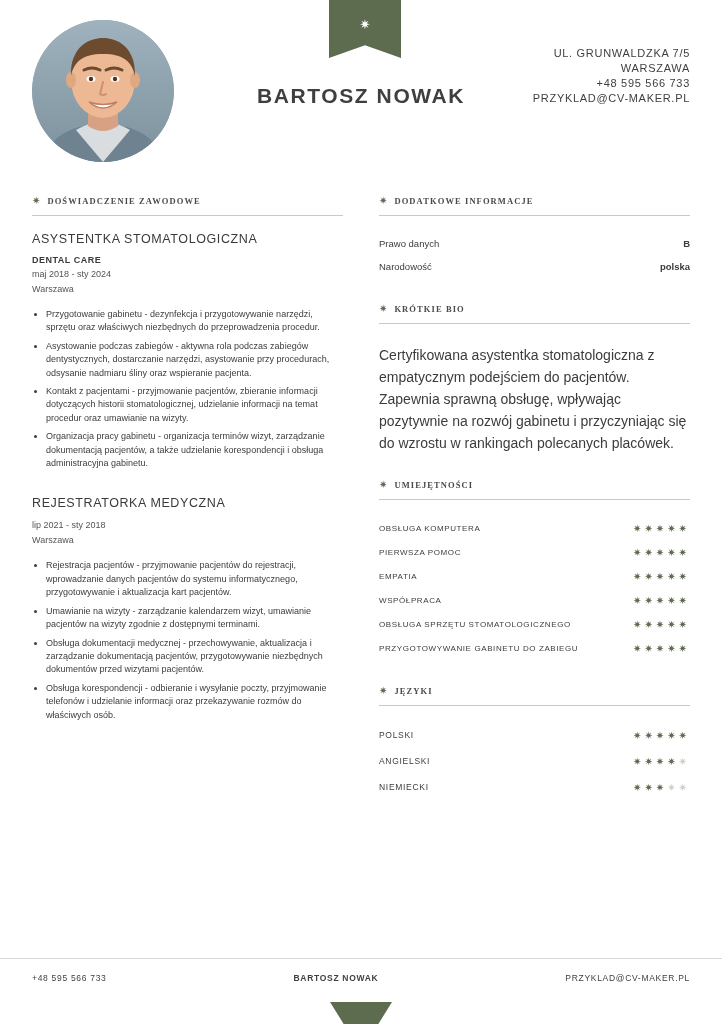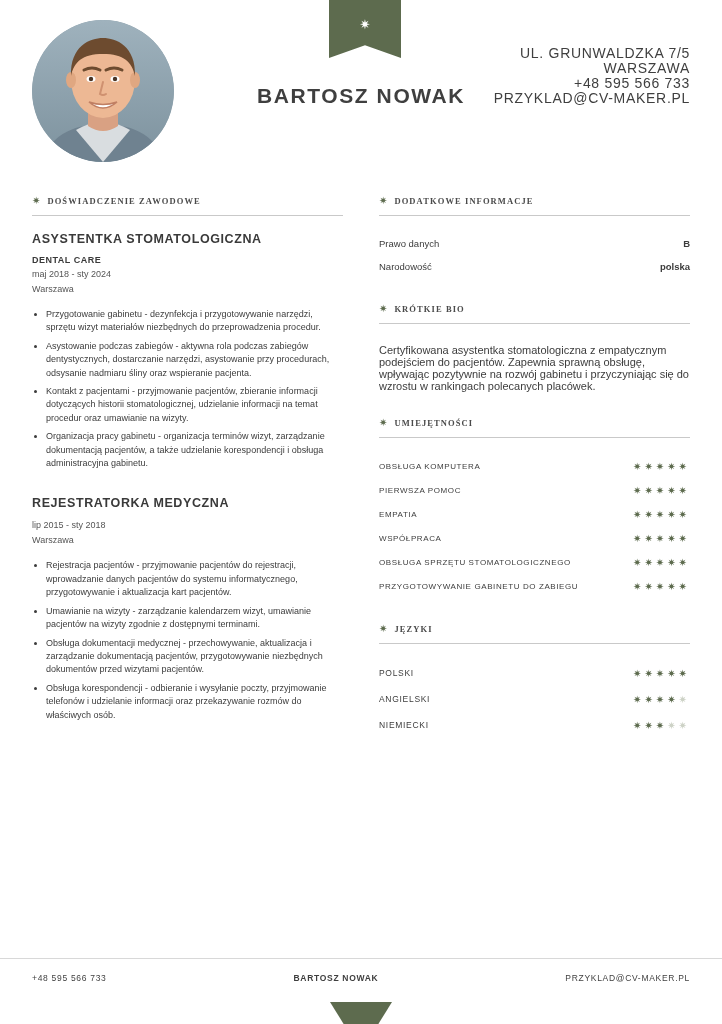--- a/index.html
+++ b/index.html
@@ -63,21 +63,21 @@
     letter-spacing: 1.6px;
     font-weight: bold;
     color: #3f3f3f;
   }
 
   .contact {
     position: absolute;
     right: 32px;
     top: 46px;
     text-align: right;
-    font-size: 14px;
+    font-size: 11px;
     letter-spacing: 0.7px;
     line-height: 15px;
     color: #3f3f3f;
     text-transform: uppercase;
   }
 
   
   .columns {
     position: absolute;
     top: 196px;
@@ -110,21 +110,21 @@
     font-family: Liberation Serif, serif;
   }
   .rule {
     border: 0;
     border-top: 1px solid #c9c9c9;
     margin: 0 0 16px 0;
   }
 
   .job-title {
     font-size: 12.5px;
-    font-weight: bold;
+    font-weight: normal;
     letter-spacing: 0.6px;
     color: #3a3a3a;
     text-transform: uppercase;
     margin-bottom: 9px;
   }
   .job-company {
     font-size: 9px;
     font-weight: bold;
     letter-spacing: 0.5px;
     color: #3a3a3a;
@@ -156,22 +156,22 @@
     display: flex;
     justify-content: space-between;
     align-items: baseline;
     font-size: 9.5px;
     color: #3c3c3c;
     padding: 6px 0;
   }
   .kv-row .val { font-weight: bold; }
 
   .bio {
-    font-size: 11px;
-    line-height: 12px;
+    font-size: 14px;
+    line-height: 22px;
     color: #3c3c3c;
     padding-top: 4px;
   }
 
   .skill-row {
     display: flex;
     justify-content: space-between;
     align-items: center;
     padding: 6.5px 0;
   }
@@ -304,30 +304,30 @@
         <span class="sec-title">DOŚWIADCZENIE ZAWODOWE</span>
       </div>
       <hr class="rule">
 
       <div class="block">
         <div class="job-title">ASYSTENTKA STOMATOLOGICZNA</div>
         <div class="job-company">DENTAL CARE</div>
         <div class="job-meta">maj 2018 - sty 2024</div>
         <div class="job-meta">Warszawa</div>
         <ul class="bullets">
-          <li>Przygotowanie gabinetu - dezynfekcja i przygotowywanie narzędzi, sprzętu wizyt materiałów niezbędnych do przeprowadzenia procedur.</li>
+          <li>Przygotowanie gabinetu - dezynfekcja i przygotowywanie narzędzi, sprzętu oraz właściwych niezbędnych do przeprowadzenia procedur.</li>
           <li>Asystowanie podczas zabiegów - aktywna rola podczas zabiegów dentystycznych, dostarczanie narzędzi, asystowanie przy procedurach, odsysanie nadmiaru śliny oraz wspieranie pacjenta.</li>
           <li>Kontakt z pacjentami - przyjmowanie pacjentów, zbieranie informacji dotyczących historii stomatologicznej, udzielanie informacji na temat procedur oraz umawianie na wizyty.</li>
           <li>Organizacja pracy gabinetu - organizacja terminów wizyt, zarządzanie dokumentacją pacjentów, a także udzielanie korespondencji i obsługa administracyjna gabinetu.</li>
         </ul>
       </div>
 
       <div class="block">
         <div class="job-title">REJESTRATORKA MEDYCZNA</div>
-        <div class="job-meta">lip 2015 - sty 2018</div>
+        <div class="job-meta">lip 2021 - sty 2018</div>
         <div class="job-meta">Warszawa</div>
         <ul class="bullets">
           <li>Rejestracja pacjentów - przyjmowanie pacjentów do rejestracji, wprowadzanie danych pacjentów do systemu informatycznego, przygotowywanie i aktualizacja kart pacjentów.</li>
           <li>Umawianie na wizyty - zarządzanie kalendarzem wizyt, umawianie pacjentów na wizyty zgodnie z dostępnymi terminami.</li>
           <li>Obsługa dokumentacji medycznej - przechowywanie, aktualizacja i zarządzanie dokumentacją pacjentów, przygotowywanie niezbędnych dokumentów przed wizytami pacjentów.</li>
           <li>Obsługa korespondencji - odbieranie i wysyłanie poczty, przyjmowanie telefonów i udzielanie informacji oraz przekazywanie rozmów do właściwych osób.</li>
         </ul>
       </div>
 
     </div>

